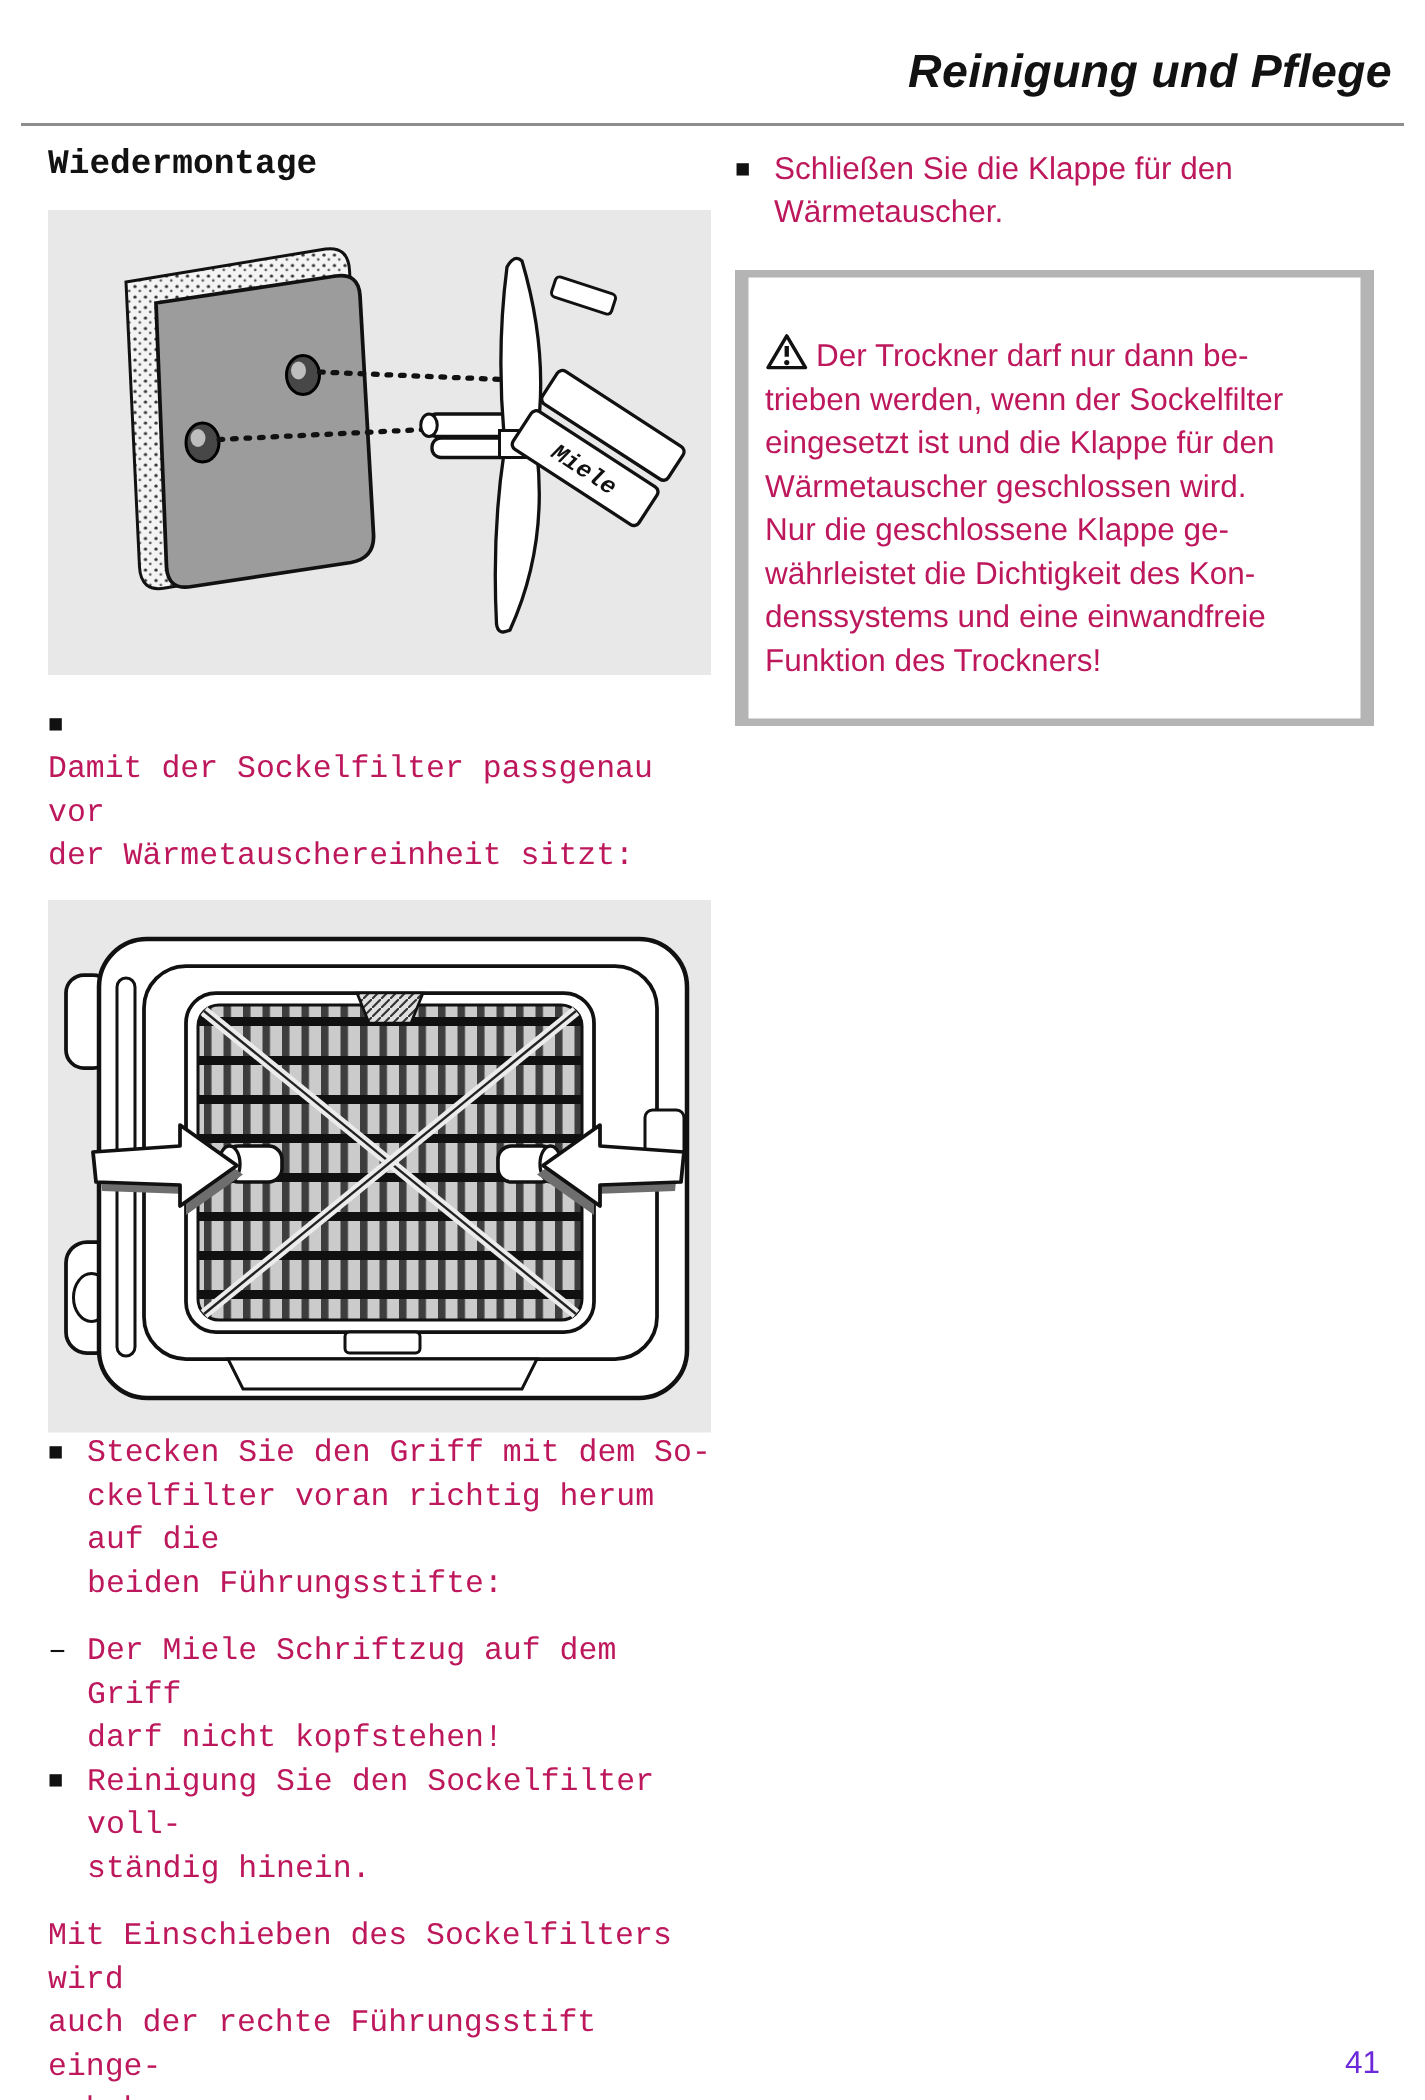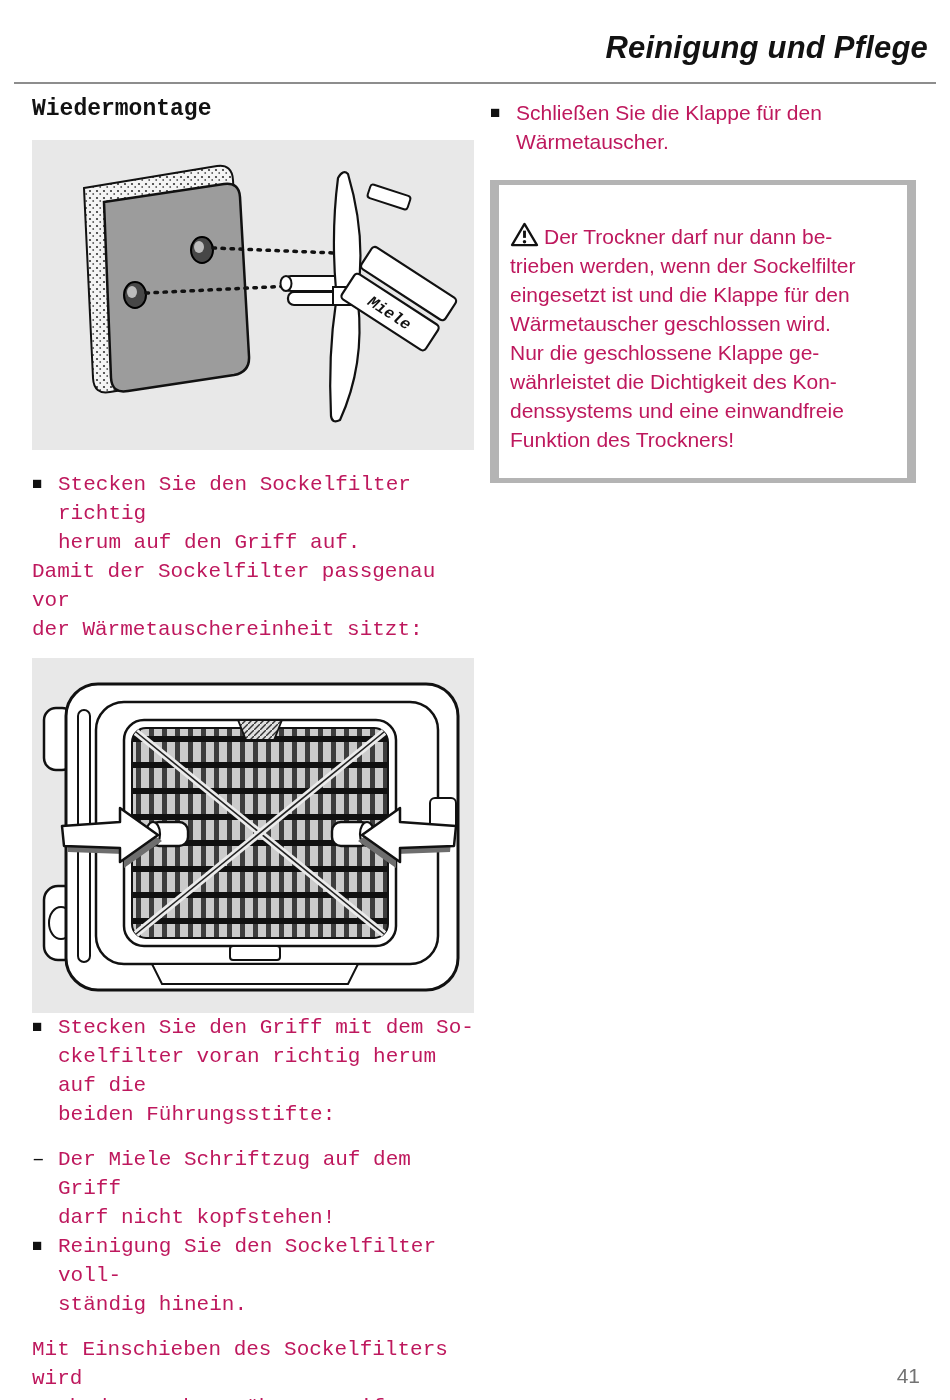--- a/index.html
+++ b/index.html
@@ -54,21 +54,21 @@
     padding: 8px 9px 24px 11px;
   }
   .warn-icon {
     display: inline-block;
     width: 29px; height: 25px;
     vertical-align: -3px;
     margin-right: 5px;
   }
   .page-num {
     position: absolute; bottom: 12px; right: 30px;
-    font-size: 21px; color: #737373;
+    font-size: 21px; color: #6d28d9;
   }
 </style>
 </head>
 <body>
 
 <div class="page-title">Reinigung und Pflege</div>
 <div class="header-rule"></div>
 
 <div class="col-left">
 
@@ -117,22 +117,20 @@
       <g transform="rotate(33 370 150)">
         <rect x="322" y="128" width="100" height="26" rx="4" fill="#fff" stroke="#111" stroke-width="2.2"></rect>
         <rect x="322" y="160" width="100" height="30" rx="4" fill="#fff" stroke="#111" stroke-width="2.2"></rect>
         <text x="372" y="181" font-size="16" font-style="italic" font-weight="bold" text-anchor="middle" fill="#111">Miele</text>
       </g>
     </svg>
   </div>
 
   <div class="li mt20">
     <span class="marker">■</span>
-    <span class="txt">Stecken Sie den Sockelfilter richtig
-herum auf den Griff auf.</span>
   </div>
 
   <p class="txt mt15">Damit der Sockelfilter passgenau vor
 der Wärmetauschereinheit sitzt:</p>
 
   <div class="figure figure-2">
     <svg viewBox="0 0 442 355" width="442" height="355">
       <defs>
         <pattern id="fins" width="13" height="26" patternUnits="userSpaceOnUse">
           <rect width="13" height="26" fill="#cbcbcb"></rect>

